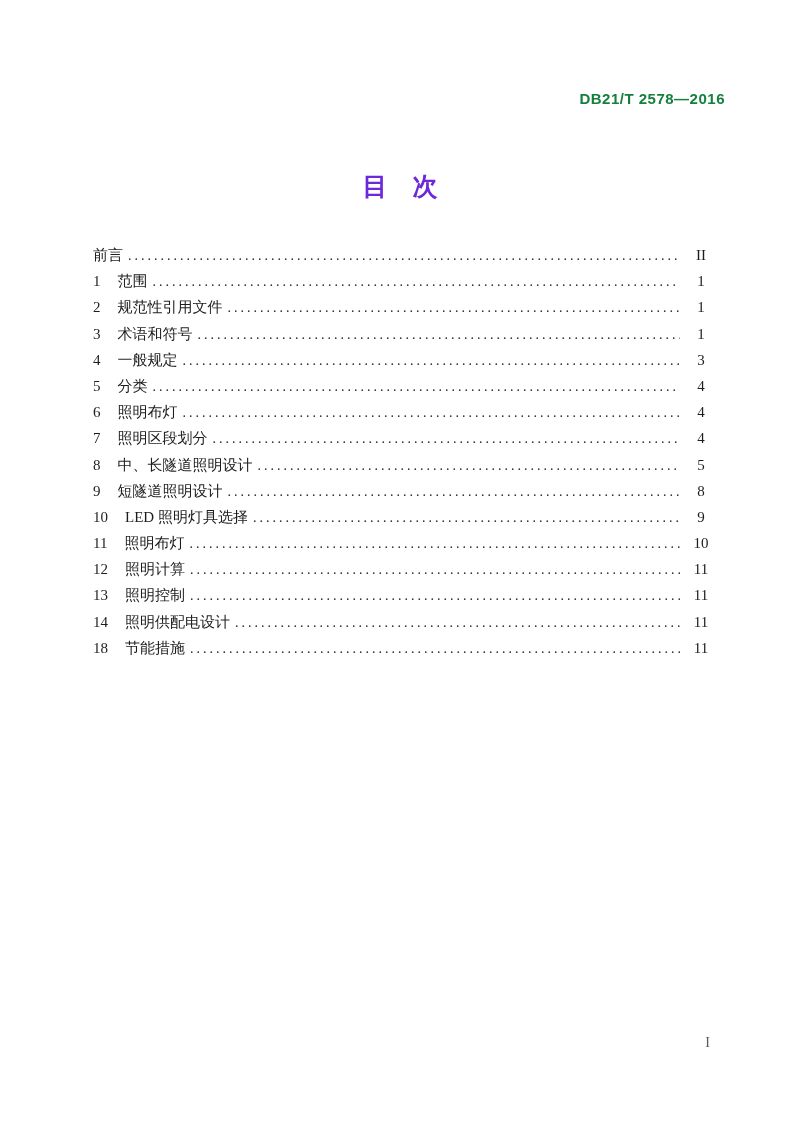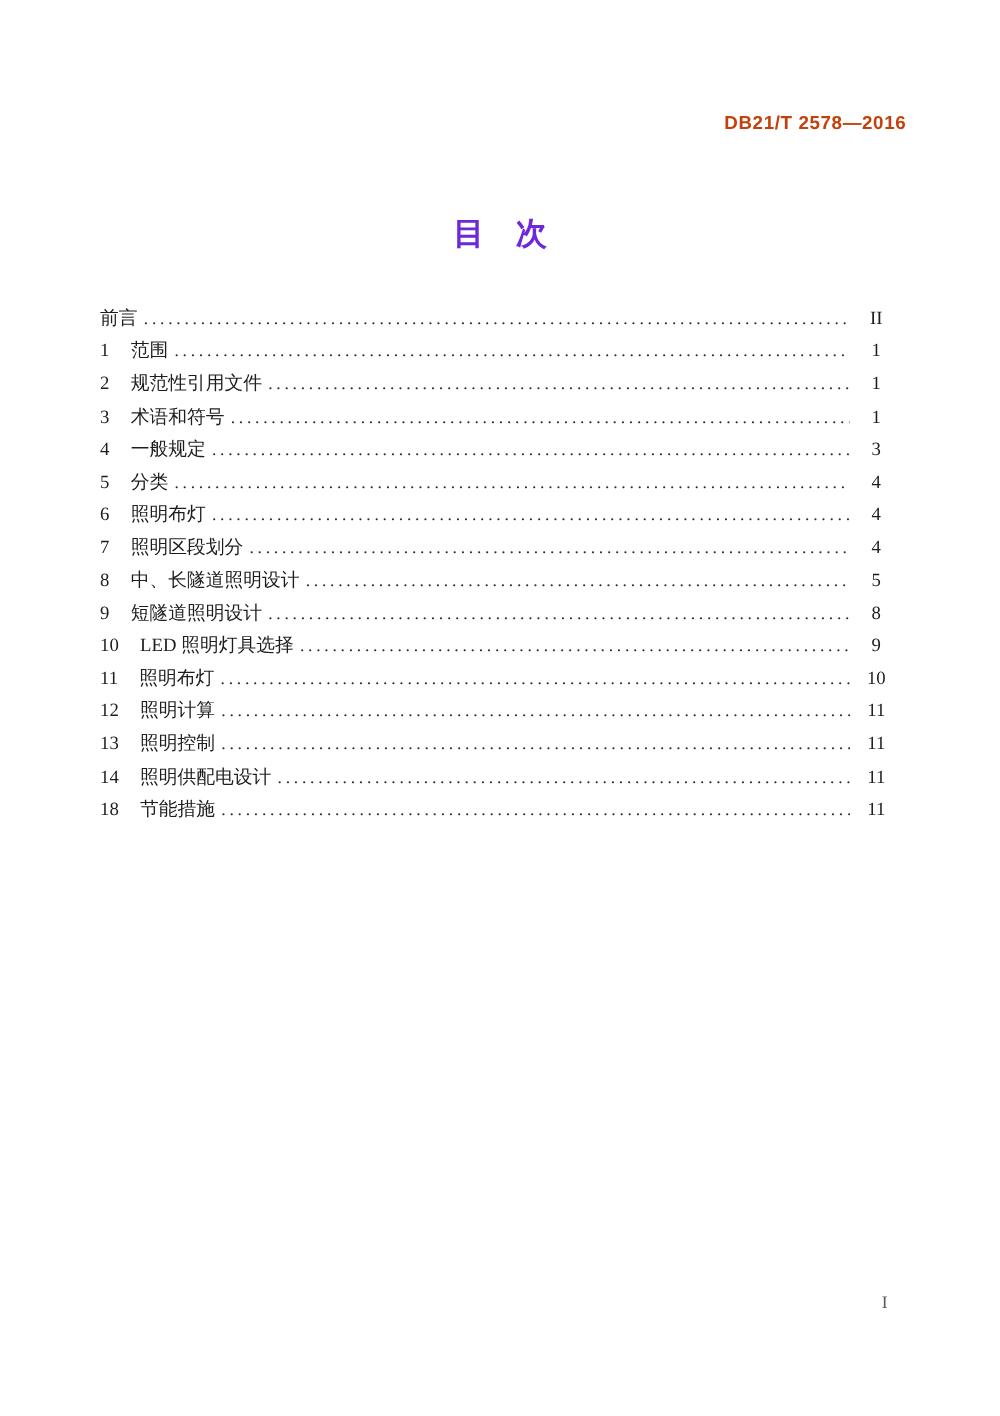--- a/index.html
+++ b/index.html
@@ -18,38 +18,38 @@
     overflow: hidden;
   }
   .header-code {
     position: absolute;
     top: 90px;
     right: 75px;
     font-family: "Liberation Sans", "DejaVu Sans", sans-serif;
     font-weight: 600;
     font-size: 15px;
     letter-spacing: 0.5px;
-    color: #c2410c;
+    color: #15803d;
     white-space: nowrap;
   }
   .doc-title {
     position: absolute;
     top: 170px;
     left: 0;
     width: 100%;
     text-align: center;
     font-size: 25px;
     font-weight: bold;
     color: #6d28d9;
     white-space: pre;
   }
   .toc {
     position: absolute;
     top: 242px;
-    left: 80px;
+    left: 93px;
     right: 85px;
     font-size: 15px;
   }
   .toc-row {
     display: flex;
     align-items: baseline;
     height: 26.2px;
     line-height: 26.2px;
     white-space: nowrap;
   }

